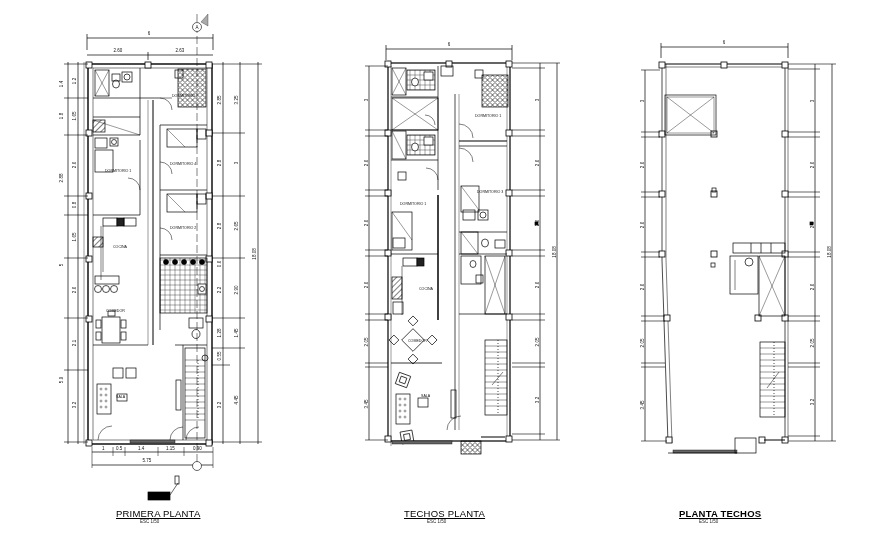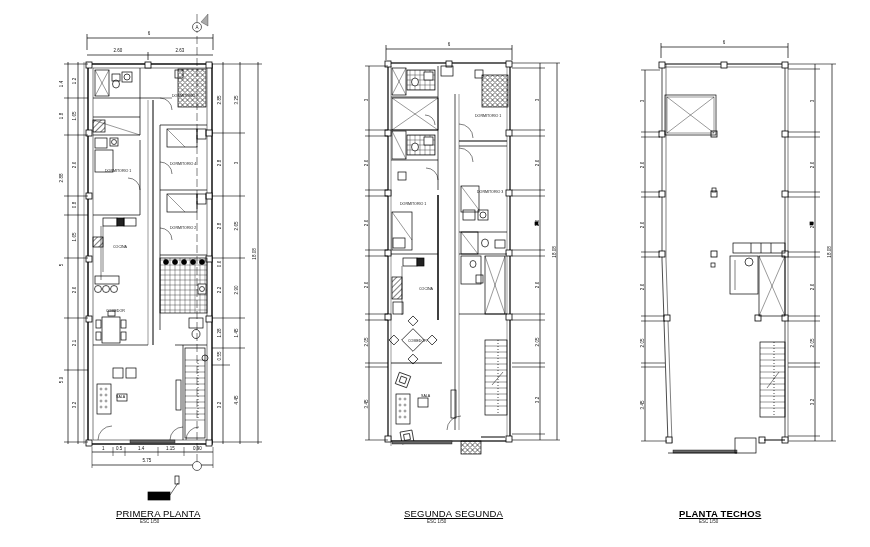--- a/index.html
+++ b/index.html
@@ -608,19 +608,19 @@
       <text class="dim" x="-343" y="814" text-anchor="middle">2.05</text>
       <text class="dim" x="-402" y="814" text-anchor="middle">3.2</text>
       <text class="dim" x="-252" y="831" text-anchor="middle">18.08</text>
     </g>
   </g>
 </svg>
 
 <div class="title" style="left:116px;top:508px;">PRIMERA PLANTA</div>
 <div class="scale" style="left:140px;top:519px;">ESC 1/50</div>
 
-<div class="title" style="left:404px;top:508px;">SEGUNDA SEGUNDA</div>
+<div class="title" style="left:404px;top:508px;">TECHOS PLANTA</div>
 <div class="scale" style="left:427px;top:519px;">ESC 1/50</div>
 
 <div class="title" style="left:679px;top:508px;font-weight:bold;">PLANTA TECHOS</div>
 <div class="scale" style="left:699px;top:519px;">ESC 1/50</div>
 
 </div>
 
 </body></html>

